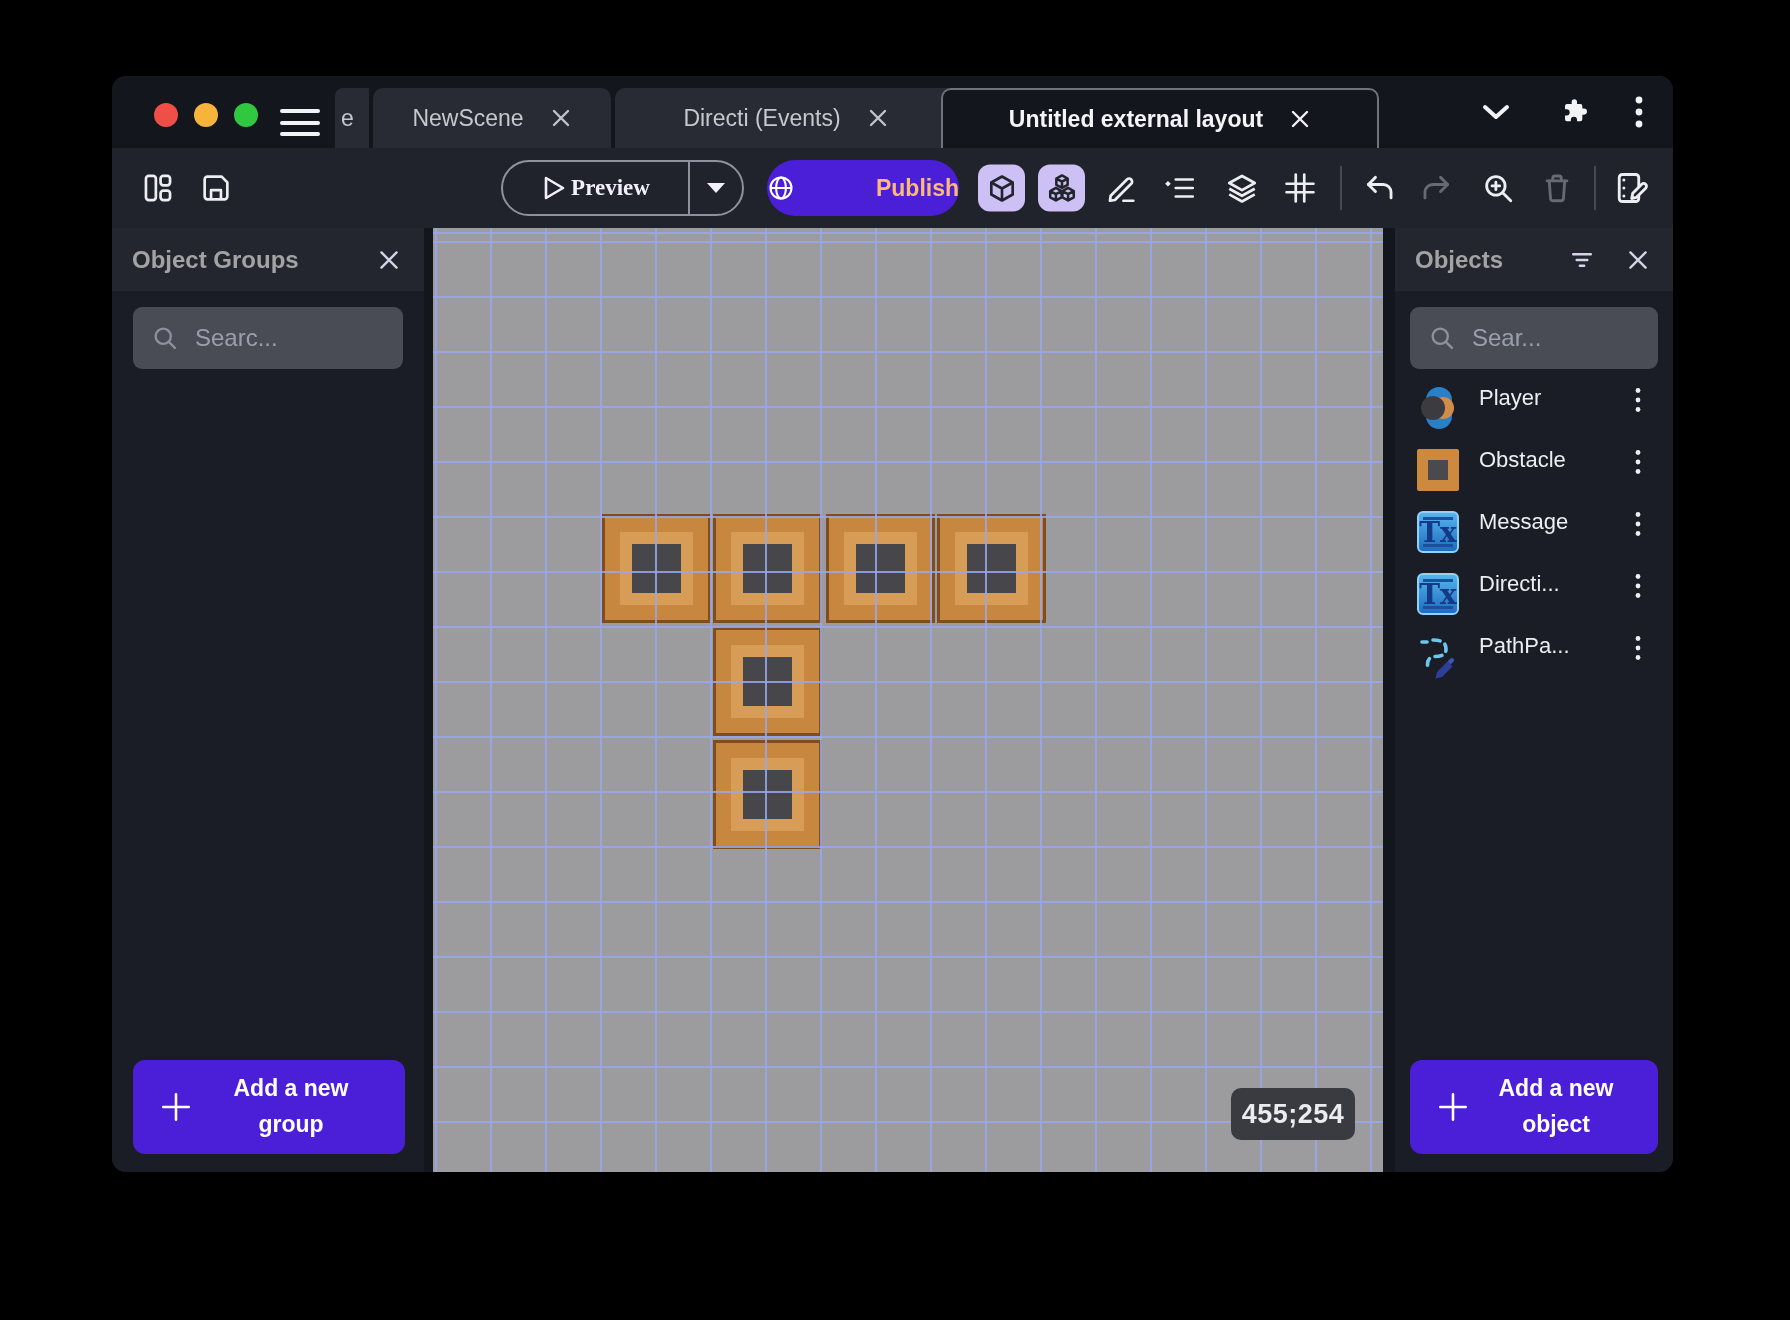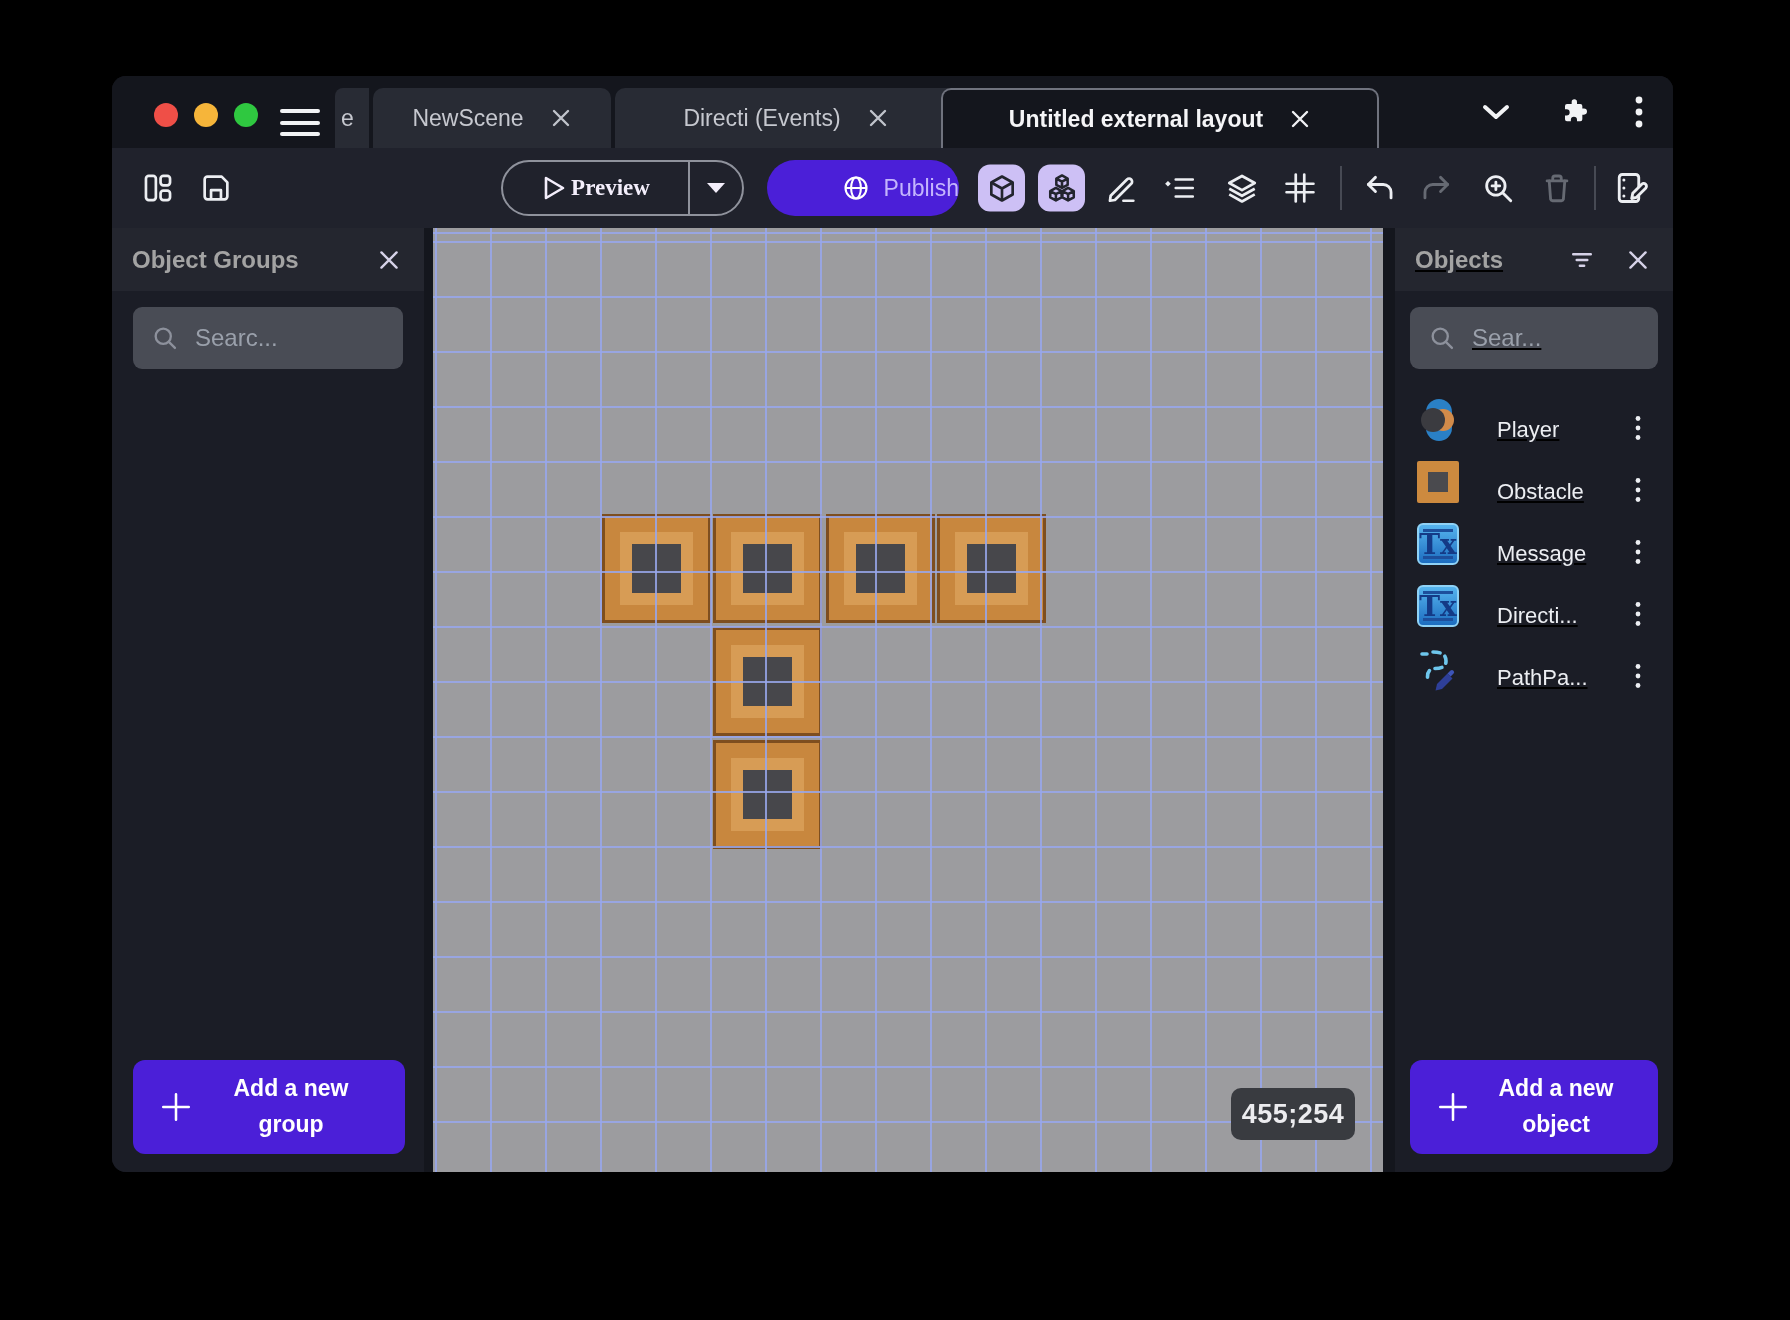--- a/index.html
+++ b/index.html
@@ -48,50 +48,50 @@
   .tdivider { position:absolute; top:18px; width:2px; height:44px; background:#474a54; }
 
   .btn-preview { left:389px; width:243px; height:56px; border:2px solid #8f929c;
     border-radius:28px; display:flex; align-items:center; color:#f3eefb;
     font-size:23px; font-weight:700; cursor:pointer; background:transparent; }
   .btn-preview .pv-main { flex:1; display:flex; align-items:center; justify-content:center; gap:4px;font-family:Liberation Serif, serif; }
   .btn-preview .pv-sep { width:2px; height:54px; background:#8f929c; }
   .btn-preview .pv-caret { width:52px; display:flex; align-items:center; justify-content:center; }
 
   .btn-publish { left:655px; width:192px; height:56px; border-radius:28px;
-    background:#4b1fd8; display:flex; align-items:center; justify-content:flex-end;
-    gap:14px; color:#c4b5fd; font-size:23px; font-weight:400; cursor:pointer; }
+    background:#4b1fd8; display:flex; align-items:center; justify-content:space-between;
+    gap:14px; color:#fdba74; font-size:23px; font-weight:700; cursor:pointer; }
 
   .toggle { width:47px; height:47px; border-radius:12px; background:#cdc0f5;
     display:flex; align-items:center; justify-content:center; cursor:pointer; }
 
   
   .main { position:absolute; left:0; top:152px; width:1561px; height:944px; display:flex; }
   .panel { background:#1b1d26; position:relative; }
   .panel.left { width:312px; }
-  .panel.right { width:278px;text-decoration:underline; }
+  .panel.right { width:278px; }
   .gap1 { width:9px; background:#14161d; }
   .gap2 { width:12px; background:#14161d; }
 
   .panel-header { height:63px; background:#24262f; display:flex; align-items:center;
     padding:0 20px; color:#a3a3a3; font-size:24px; font-weight:600; }
   .panel-header .spacer { flex:1; }
   .ph-ic { width:30px; height:30px; display:flex; align-items:center; justify-content:center; cursor:pointer; }
   .panel-header .ph-ic + .ph-ic { margin-left:26px; }
 
   .searchbox { margin:16px 15px 0 15px; height:62px; background:#494c55; border-radius:9px;
     display:flex; align-items:center; padding:0 18px; gap:16px; }
   .panel.left .searchbox { margin:16px 21px 0 21px; }
   .searchbox input { flex:1; min-width:0; background:transparent; border:none; outline:none;
     font-family:"Liberation Sans",sans-serif; font-size:24px; color:#dfe1e6; }
   .searchbox input::placeholder { color:#9aa0ab; }
 
   .obj-list { margin-top:16px; }
   .obj-row { height:58px; margin:0 6px 4px 6px; padding:0 14px; display:flex;
-    align-items:flex-end; gap:36px; border-radius:8px; cursor:pointer; }
+    align-items:flex-start; gap:18px; border-radius:8px; cursor:pointer; }
   .obj-row .lbl { flex:1; color:#eceef2; font-size:22px; font-weight:500; }
   .obj-ic { width:46px; height:46px; position:relative; flex:0 0 auto; }
 
   
   .pl-capsule { position:absolute; left:11px; top:2px; width:26px; height:42px;
     background:#2a80c6; border-radius:13px; }
   .pl-arm { position:absolute; left:17px; top:12px; width:22px; height:22px;
     border-radius:50%; background:#d28b4a; }
   .pl-head { position:absolute; left:6px; top:11px; width:24px; height:24px;
     border-radius:50%; background:#3b3b40; }

